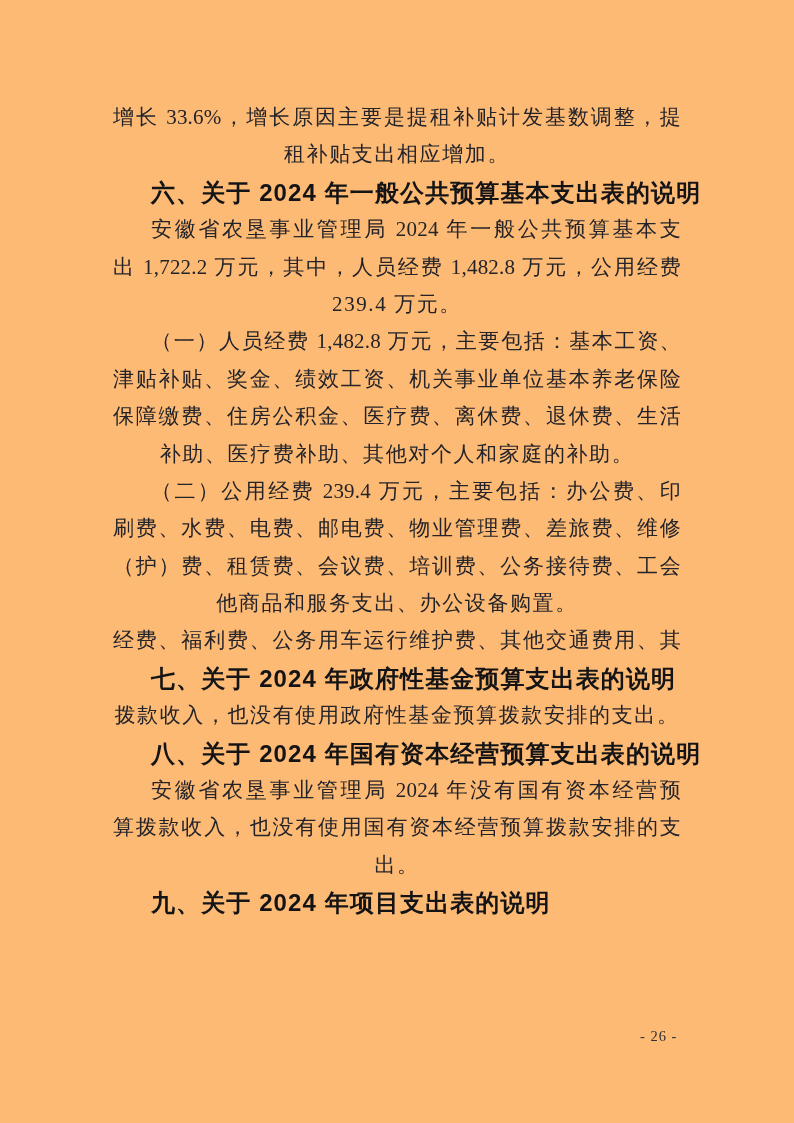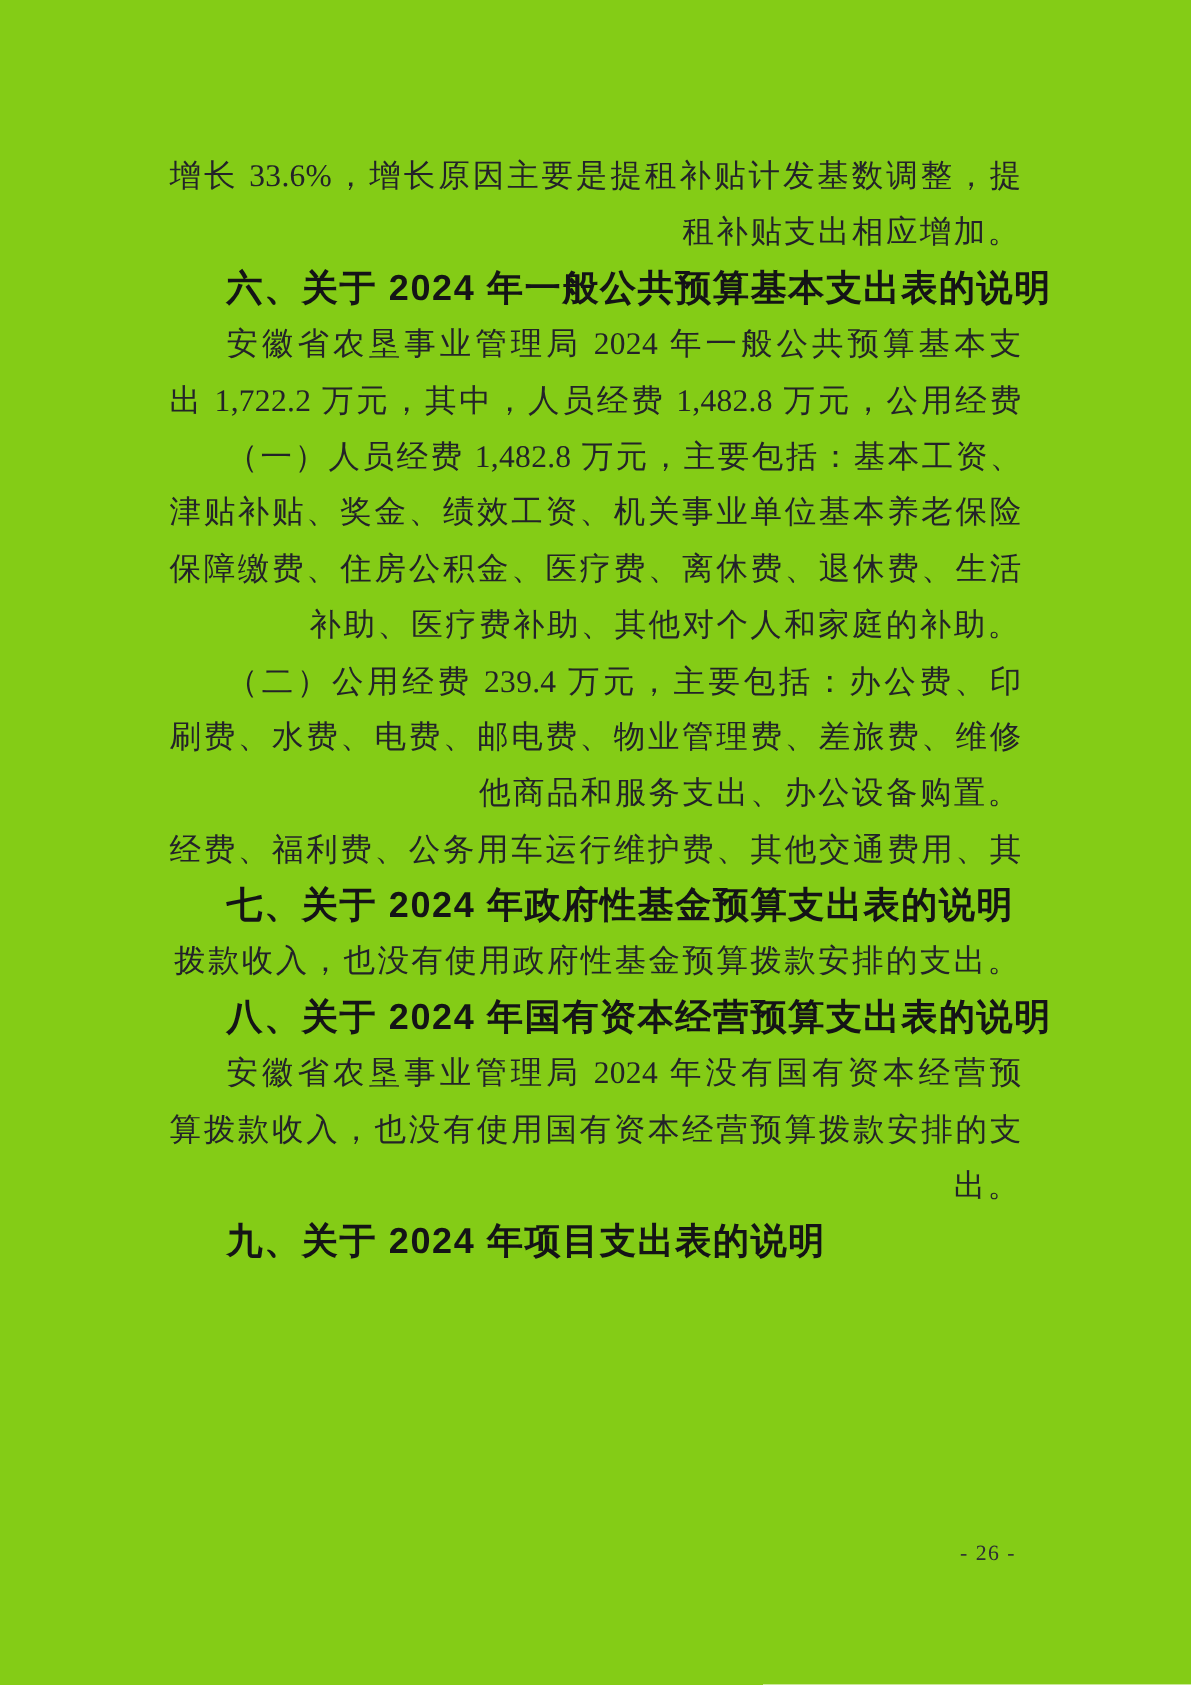--- a/index.html
+++ b/index.html
@@ -4,21 +4,21 @@
 <style>
   html, body {
     margin: 0;
     padding: 0;
     background: #ffffff;
   }
   .page {
     position: relative;
     width: 794px;
     height: 1123px;
-    background: #84cc16;
+    background: #fdba74;
     overflow: hidden;
     font-family: "Liberation Serif", "DejaVu Serif", serif;
     color: #232329;
   }
   .textblock {
     position: absolute;
     left: 113px;
     top: 99px;
     width: 568px;
   }
@@ -30,21 +30,21 @@
     white-space: normal;
     overflow: visible;
   }
   
   .j {
     text-align: justify;
     text-align-last: justify;
   }
   
   .l {
-    text-align: right;
+    text-align: center;
     letter-spacing: 1.6px;
     white-space: nowrap;
   }
   
   .h {
     font-family: "Liberation Sans", "DejaVu Sans", sans-serif;
     font-weight: 700;
     font-size: 24px;
     letter-spacing: 1.1px;
     color: #141416;
@@ -70,26 +70,28 @@
 </head>
 <body>
 
 <div class="page">
   <div class="textblock">
     <div class="ln j">增长 33.6%，增长原因主要是提租补贴计发基数调整，提</div>
     <div class="ln l">租补贴支出相应增加。</div>
     <div class="ln h ind">六、关于 2024 年一般公共预算基本支出表的说明</div>
     <div class="ln j ind">安徽省农垦事业管理局 2024 年一般公共预算基本支</div>
     <div class="ln j">出 1,722.2 万元，其中，人员经费 1,482.8 万元，公用经费</div>
+    <div class="ln l">239.4 万元。</div>
     <div class="ln j ind">（一）人员经费 1,482.8 万元，主要包括：基本工资、</div>
     <div class="ln j">津贴补贴、奖金、绩效工资、机关事业单位基本养老保险</div>
     <div class="ln j">保障缴费、住房公积金、医疗费、离休费、退休费、生活</div>
     <div class="ln l">补助、医疗费补助、其他对个人和家庭的补助。</div>
     <div class="ln j ind">（二）公用经费 239.4 万元，主要包括：办公费、印</div>
     <div class="ln j">刷费、水费、电费、邮电费、物业管理费、差旅费、维修</div>
+    <div class="ln j">（护）费、租赁费、会议费、培训费、公务接待费、工会</div>
     <div class="ln l">他商品和服务支出、办公设备购置。</div>
     <div class="ln j">经费、福利费、公务用车运行维护费、其他交通费用、其</div>
     <div class="ln h ind">七、关于 2024 年政府性基金预算支出表的说明</div>
     <div class="ln l">拨款收入，也没有使用政府性基金预算拨款安排的支出。</div>
     <div class="ln h ind">八、关于 2024 年国有资本经营预算支出表的说明</div>
     <div class="ln j ind">安徽省农垦事业管理局 2024 年没有国有资本经营预</div>
     <div class="ln j">算拨款收入，也没有使用国有资本经营预算拨款安排的支</div>
     <div class="ln l">出。</div>
     <div class="ln h ind">九、关于 2024 年项目支出表的说明</div>
   </div>

